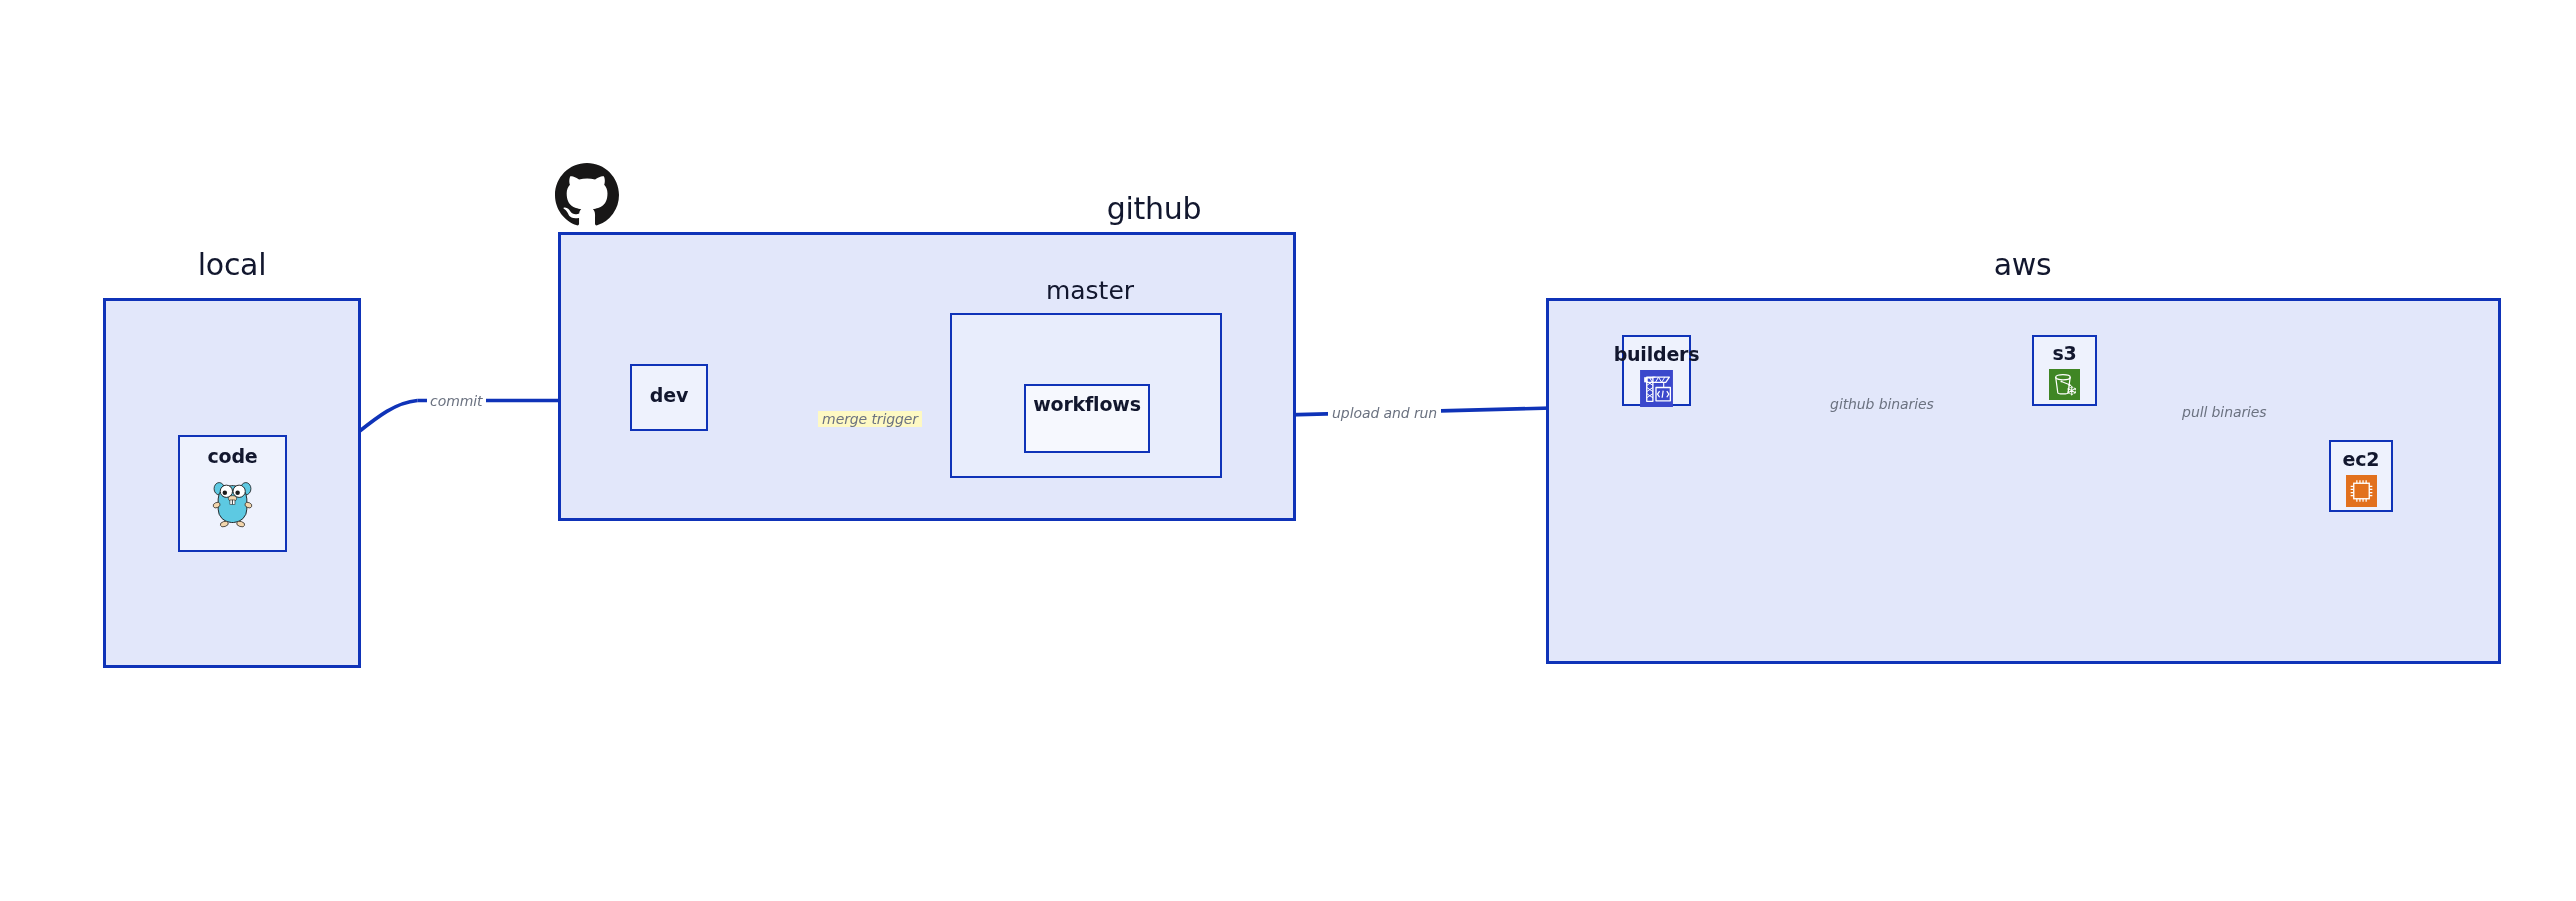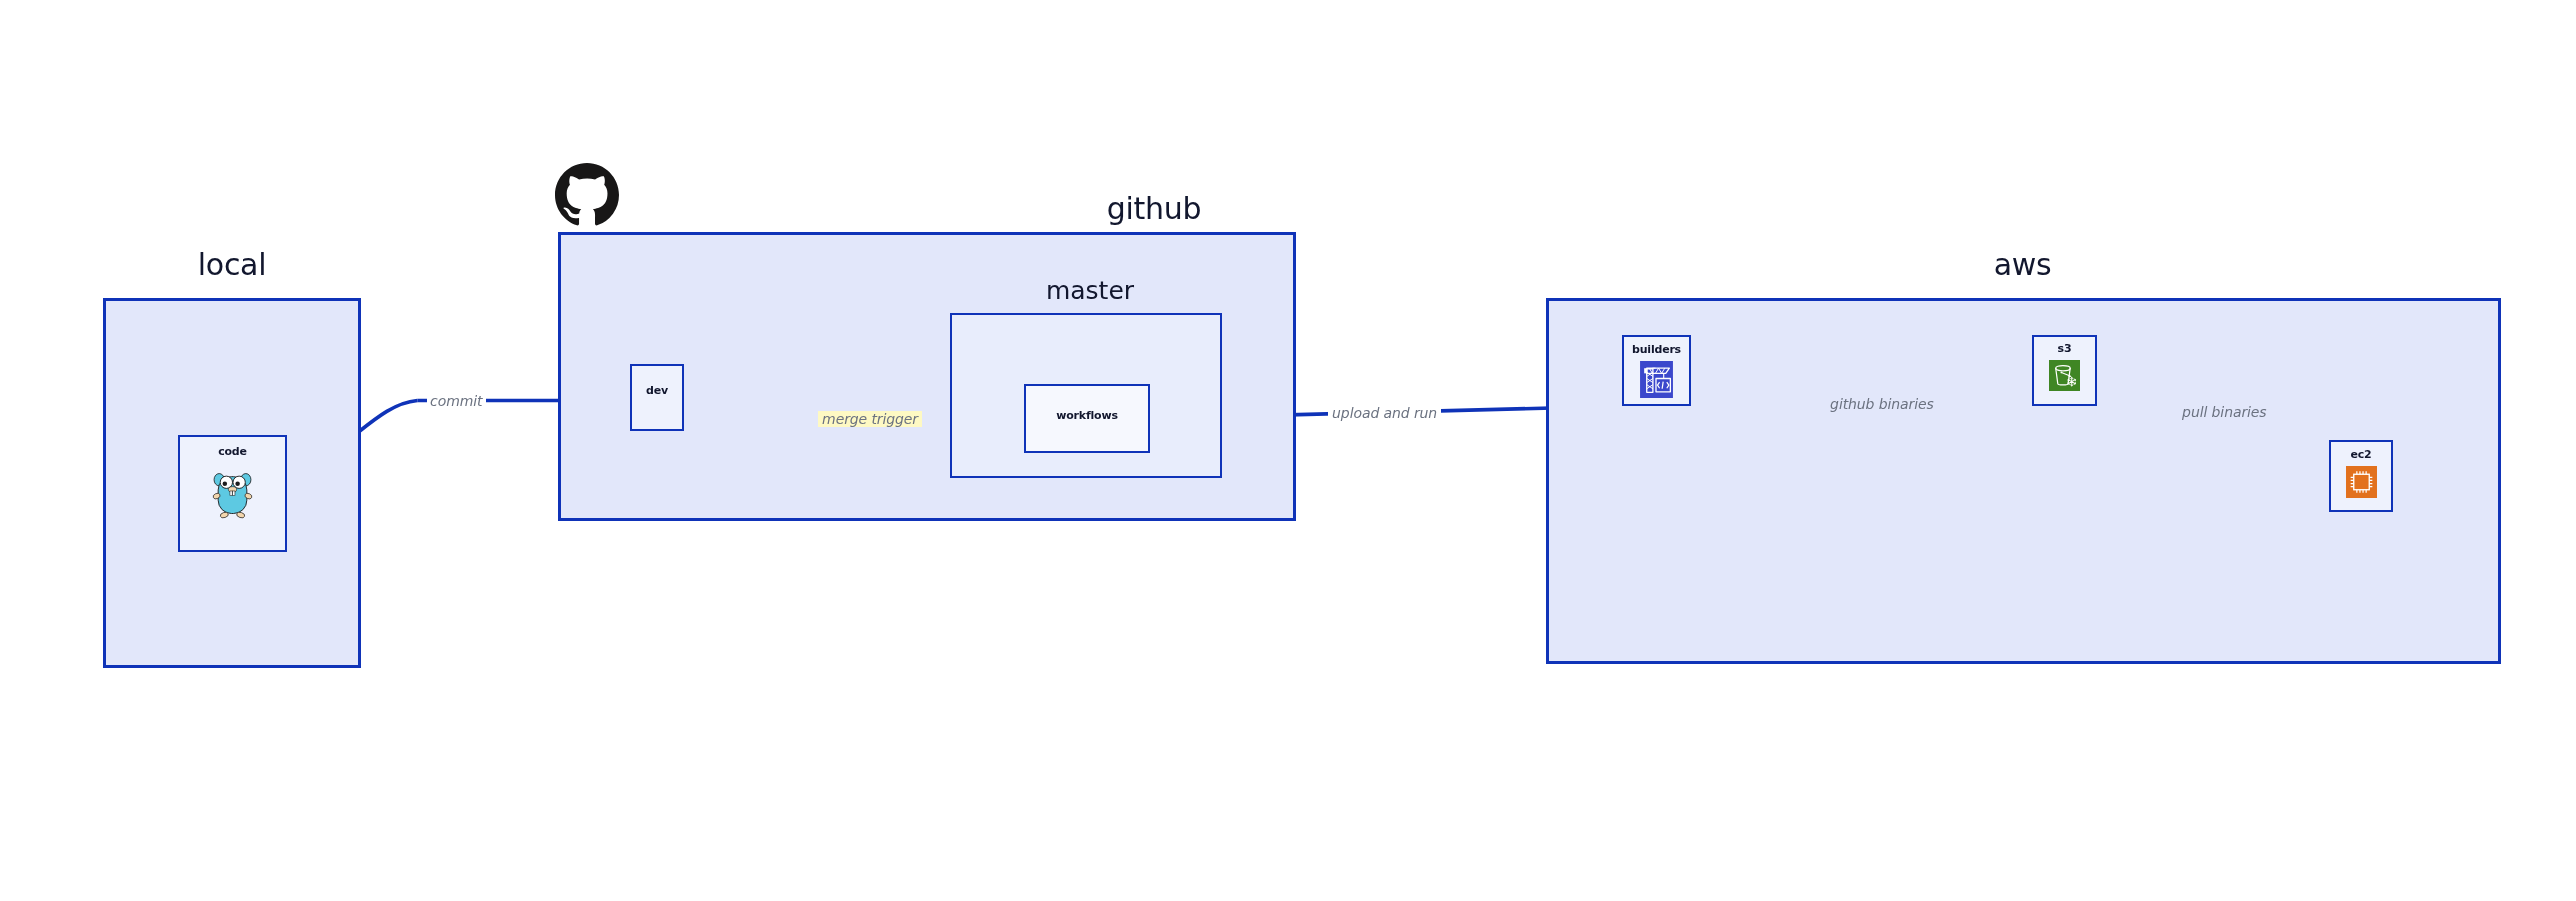--- a/index.html
+++ b/index.html
@@ -63,21 +63,21 @@
   .node {
     position: absolute;
     background: #eef2fd;
     border: 2.6px solid #0f33b8;
     box-sizing: border-box;
     display: flex;
     flex-direction: column;
     align-items: center;
   }
   .node-title {
-    font-size: 11px;
+    font-size: 19px;
     font-weight: bold;
     color: #12172e;
     letter-spacing: -0.2px;
     white-space: nowrap;
     margin-top: 8.2px;
   }
   .node-icon {
     margin-top: 7.2px;
     line-height: 0;
   }
@@ -175,31 +175,31 @@
         3.75-3.65 3.95.29.25.54.73.54 1.48 0 1.07-.01 1.93-.01 2.2 0 .21.15.46.55.38A8.013 8.013 0 0 0 16
         8c0-4.42-3.58-8-8-8z"></path>
     </svg>
   </div>
 
   <div class="group-label" style="left:1051px; top:191px; width:206px; text-align:center;">github</div>
 
   <div class="group-box" style="left:558px; top:232px; width:738px; height:289px;">
   </div>
 
-  <div class="node" style="left:630px; top:364px; width:54px; height:67px;">
+  <div class="node" style="left:630px; top:364px; width:78px; height:67px;">
     <div class="node-title" style="margin-top:17.5px;">dev</div>
   </div>
 
   <div class="sub-label" style="left:951px; top:276px; width:278px; text-align:center;">master</div>
 
   <div class="sub-box" style="left:950px; top:313px; width:272px; height:165px;">
   </div>
 
   <div class="node" style="left:1024px; top:384px; width:126px; height:69px; background:#f6f8fe;">
-    <div class="node-title" style="margin-top:23px;">workflows</div>
+    <div class="node-title" style="margin-top:7px;">workflows</div>
   </div>
 
   <div class="group-label" style="left:1909px; top:247px; width:227px; text-align:center;">aws</div>
 
   <div class="group-box" style="left:1546px; top:298px; width:955px; height:366px;">
   </div>
 
   <div class="node" style="left:1622px; top:335px; width:69px; height:71px;">
     <div class="node-title" style="margin-top:6.2px;">builders</div>
     <div class="node-icon" style="margin-top:5.2px;">

